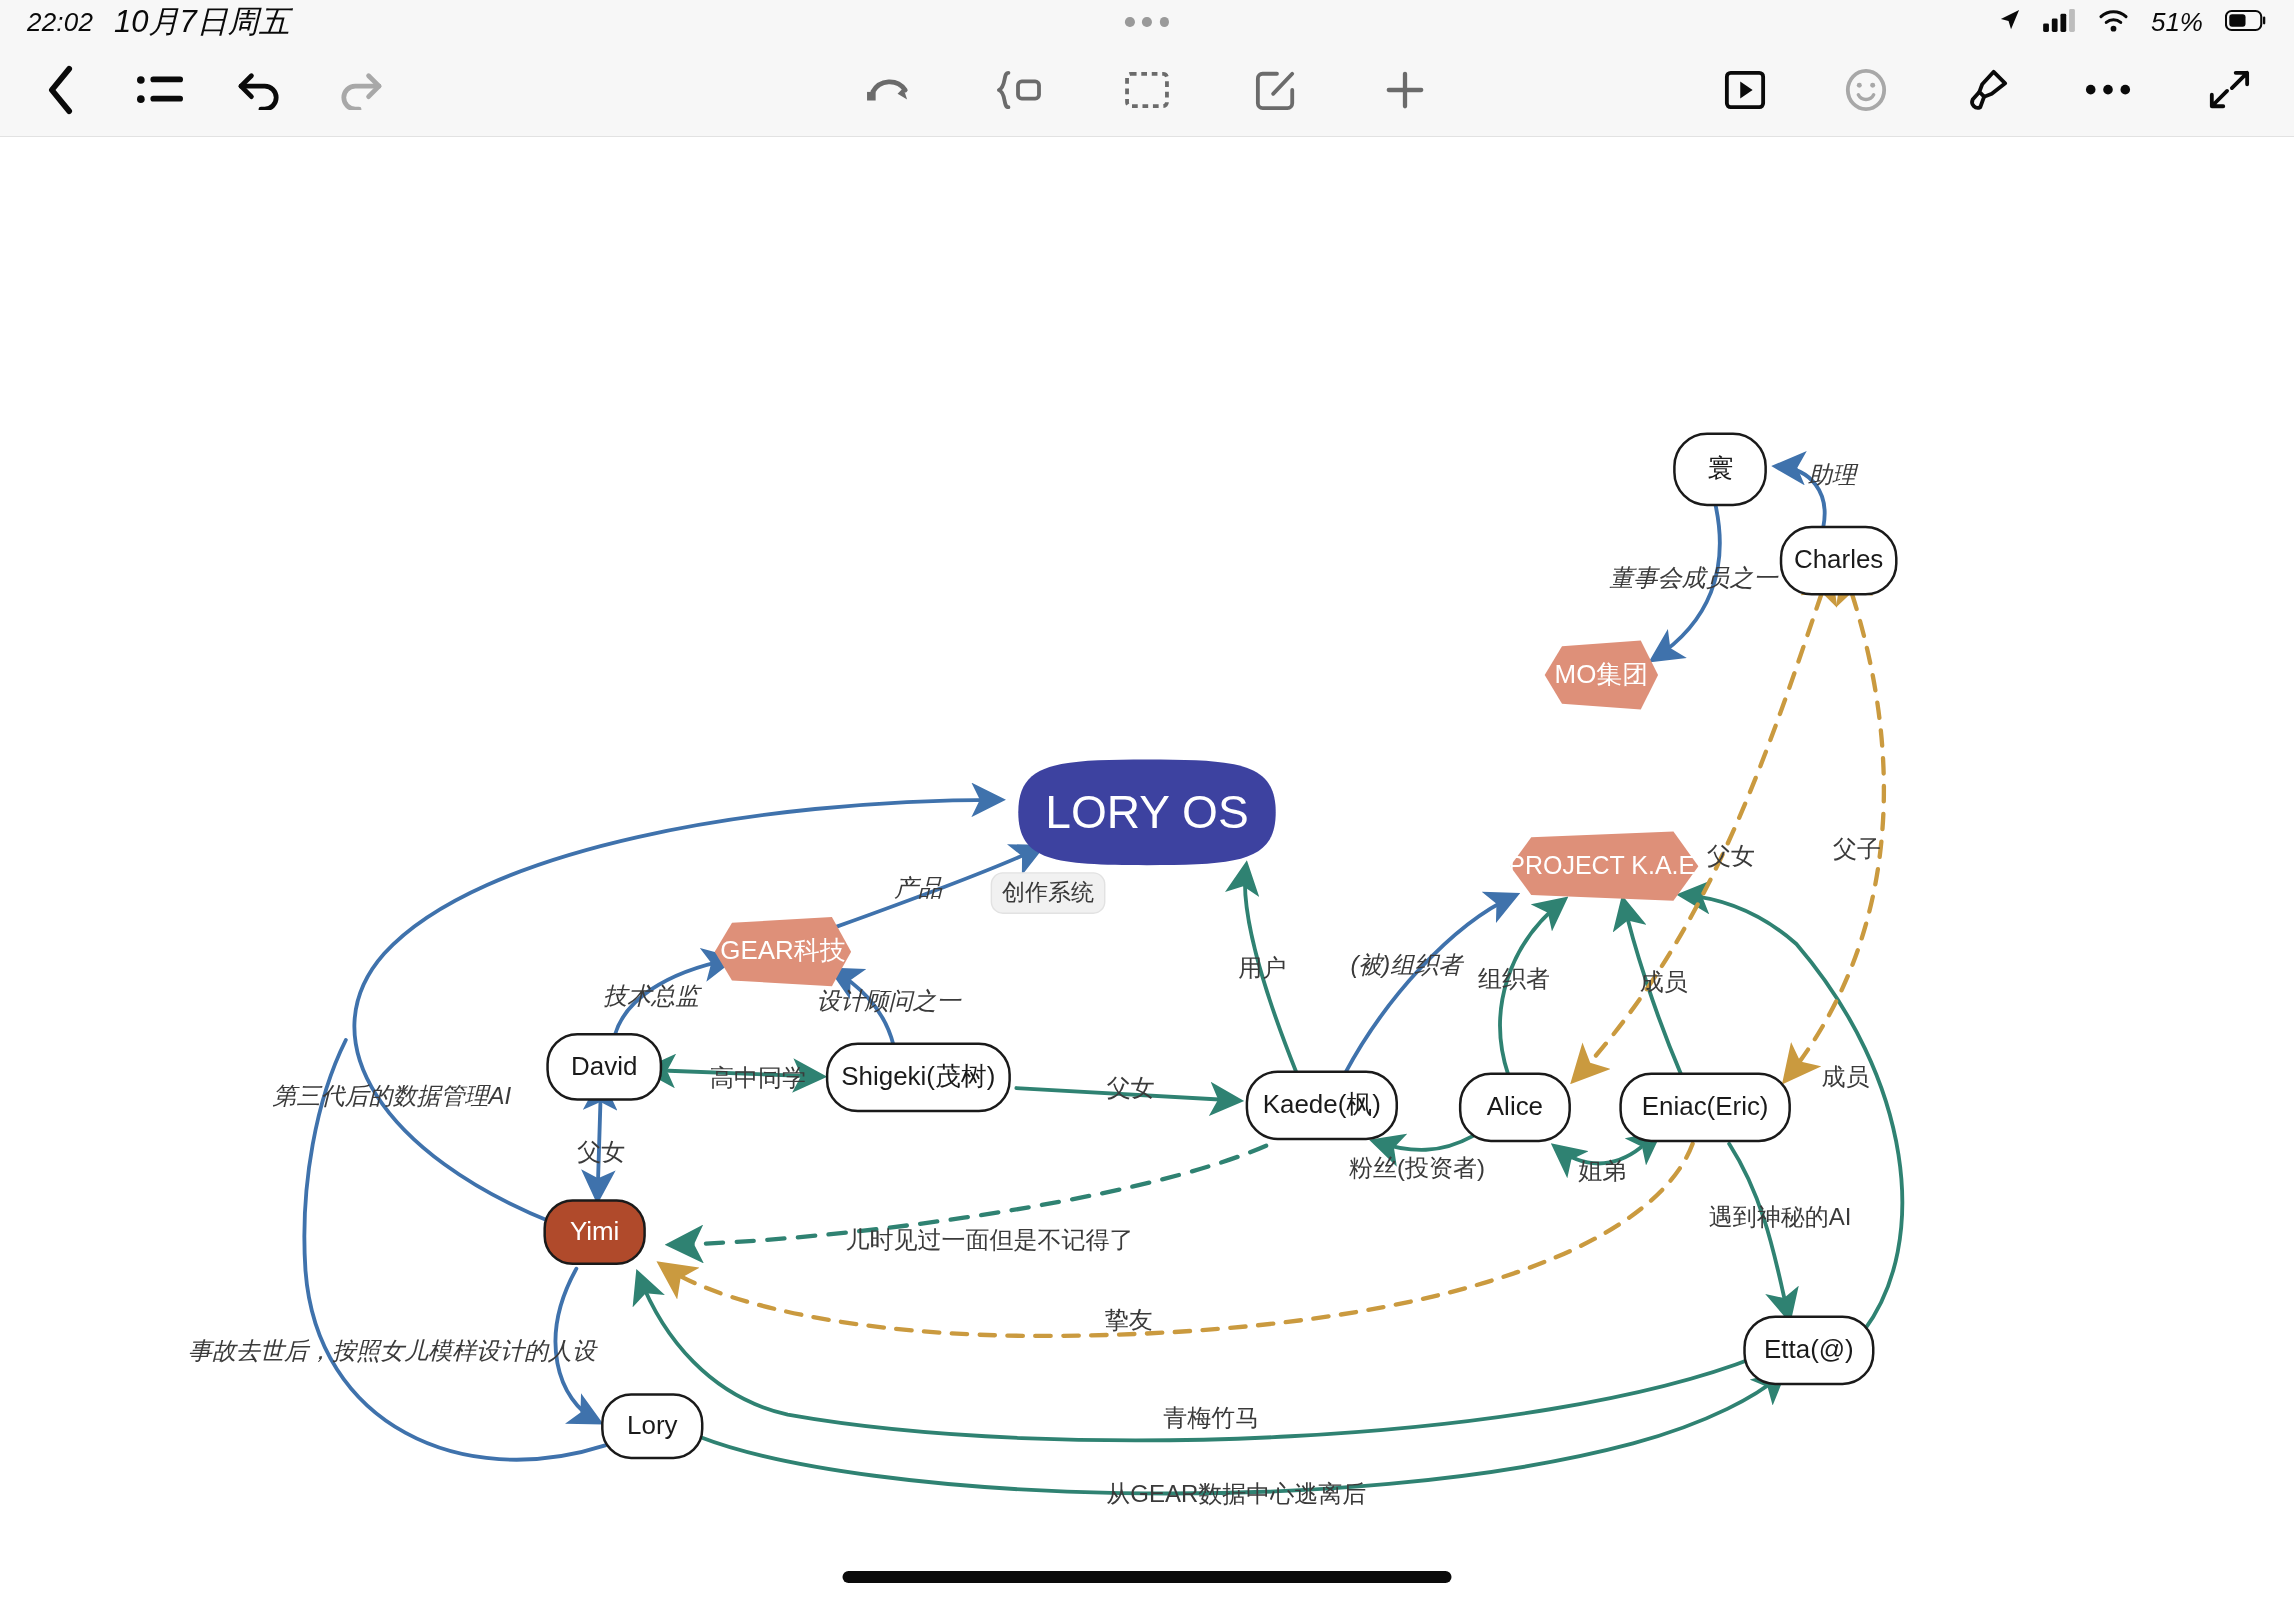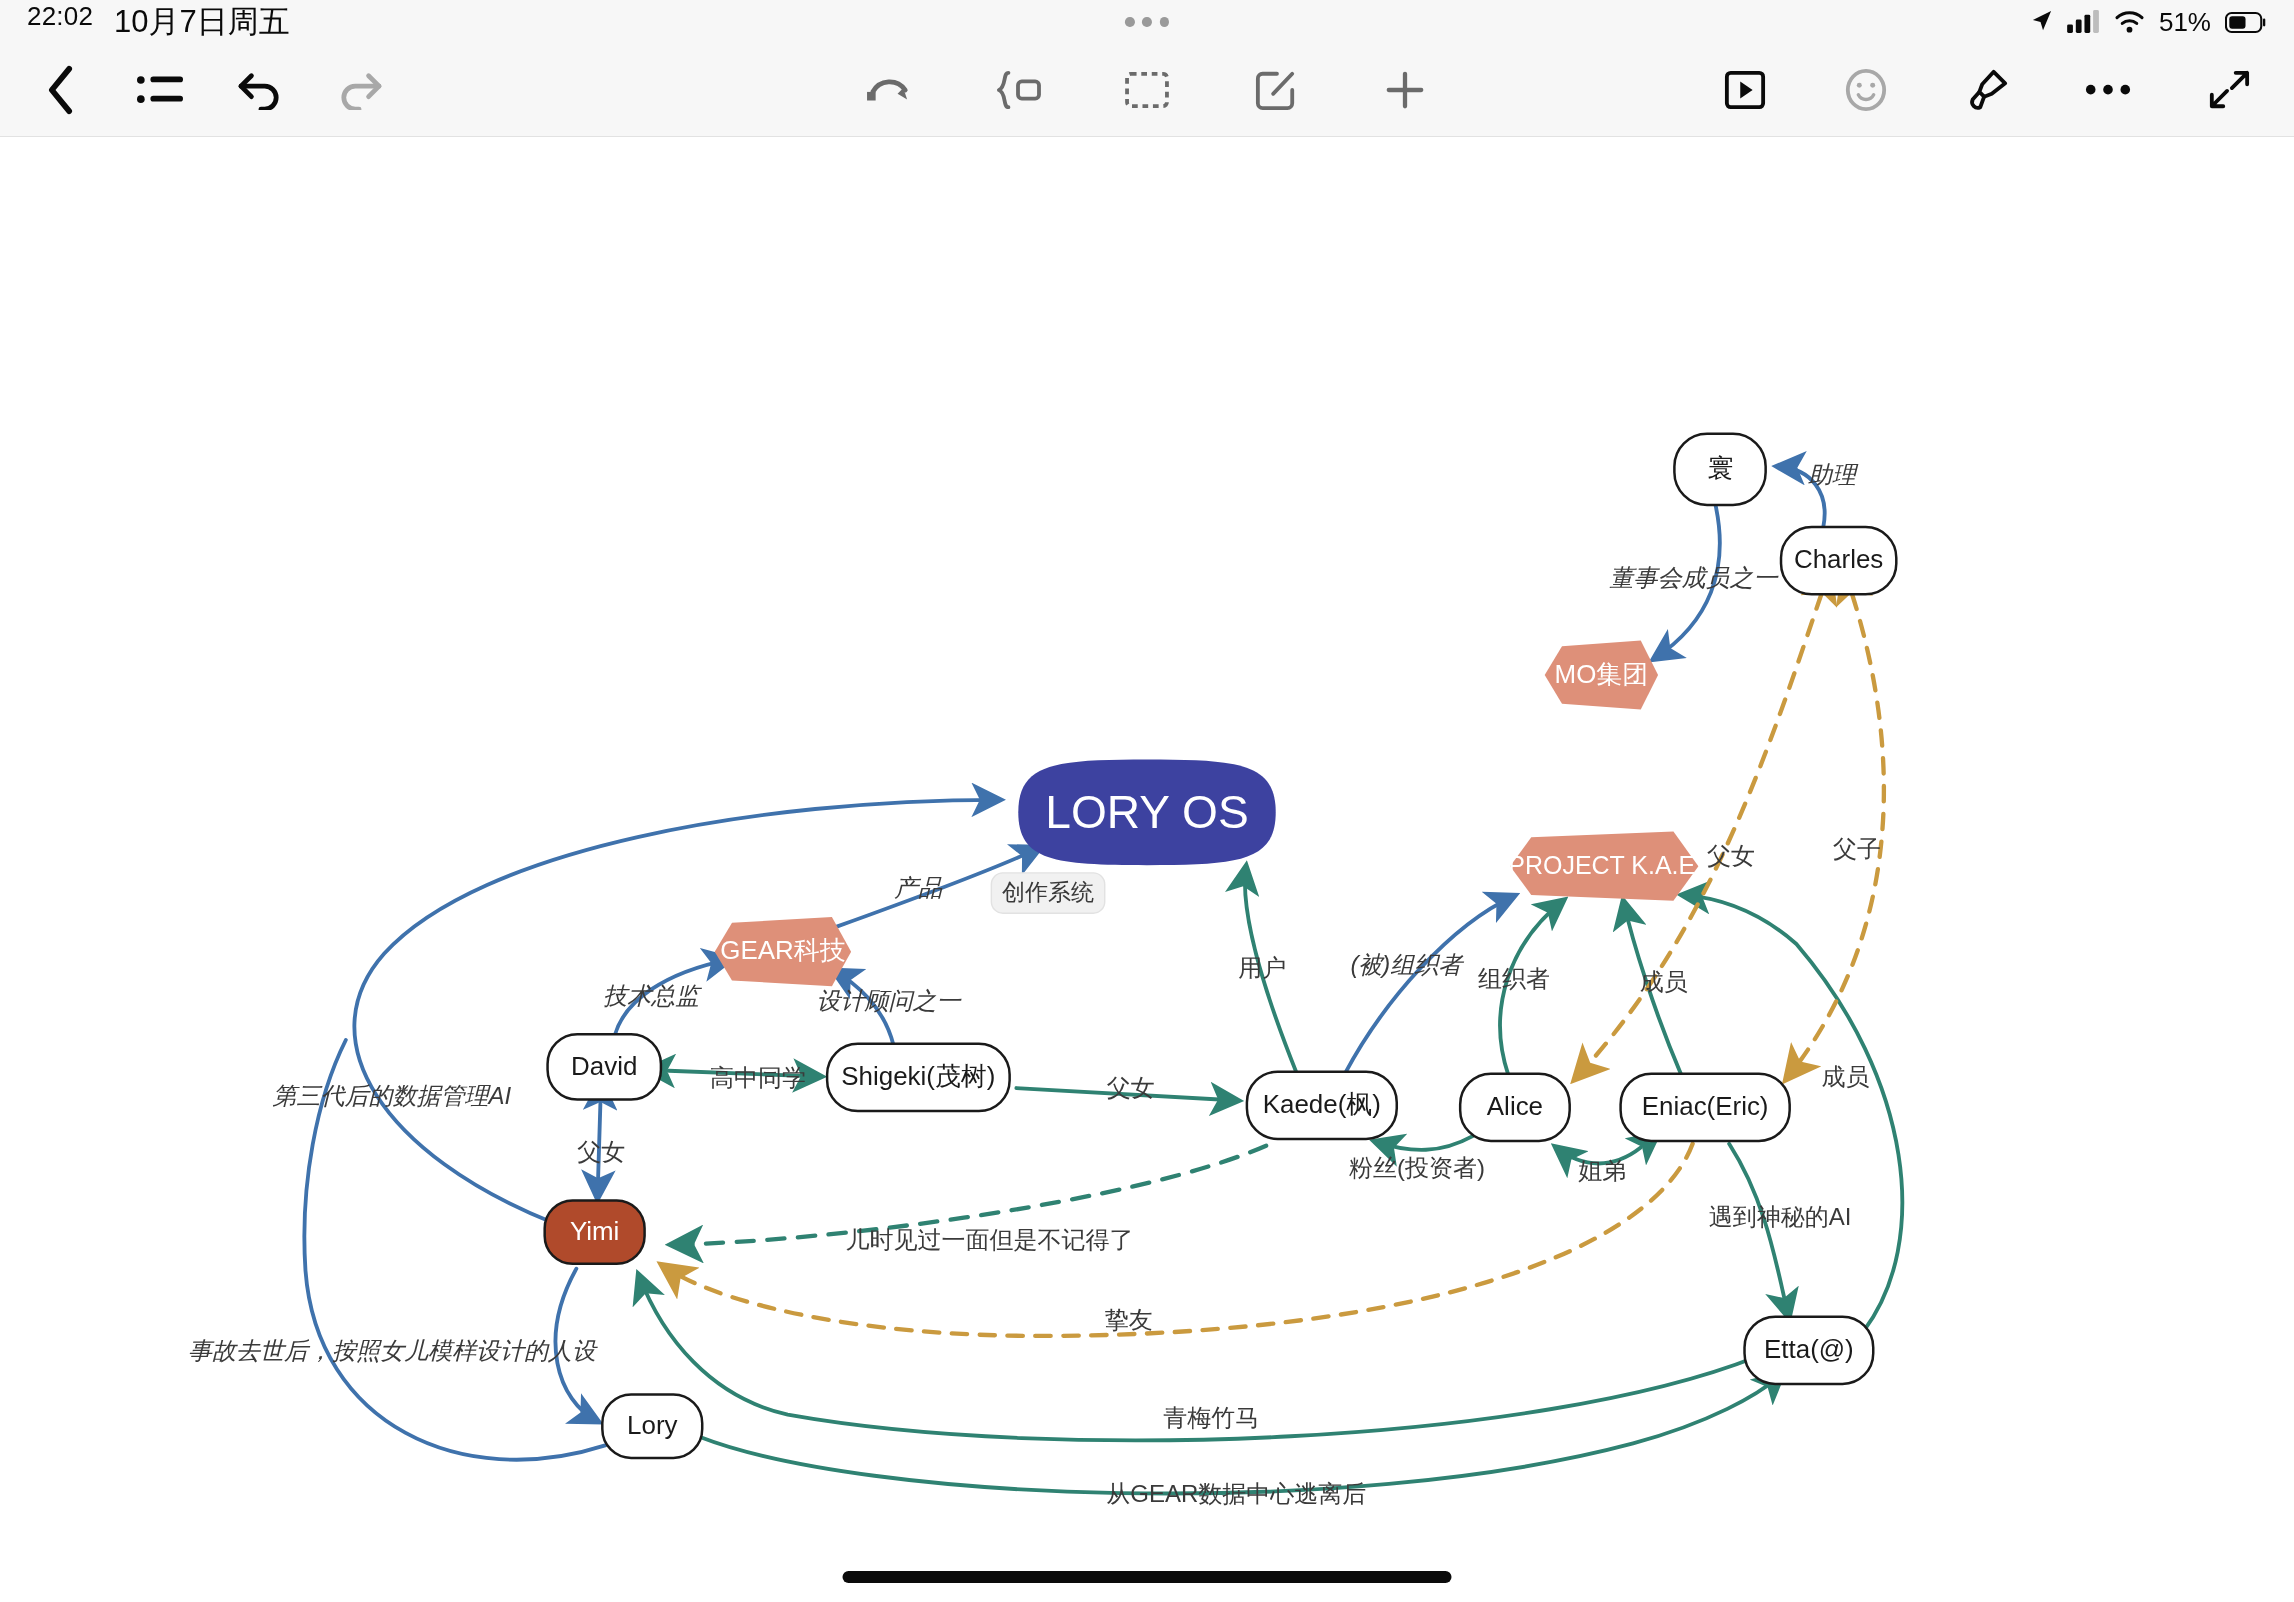--- a/index.html
+++ b/index.html
@@ -11,26 +11,26 @@
   }
   #app { position: relative; width: 2294px; height: 1602px; background: #ffffff; }
 
   
   .statusbar {
     position: absolute; left: 0; top: 0; width: 2294px; height: 44px;
     background: #f7f7f7;
     display: flex; align-items: center;
     padding: 0 27px;
   }
-  .sb-left { display: flex; align-items: flex-start; gap: 21px; }
+  .sb-left { display: flex; align-items: center; gap: 21px; font-style: italic; }
   .sb-time { font-size: 26px; color: #0a0a0a; letter-spacing: 0.2px; }
   .sb-date { font-size: 31px; color: #0a0a0a; }
   .sb-center { position: absolute; left: 50%; transform: translateX(-50%); display: flex; gap: 7.7px; align-items: center; }
   .sb-dot { width: 9.6px; height: 9.6px; border-radius: 50%; background: #9a9a9a; }
-  .sb-right { margin-left: auto; display: flex; align-items: flex-end; gap: 14px; }
+  .sb-right { margin-left: auto; display: flex; align-items: center; gap: 22px; font-style: italic; }
   .sb-pct { font-size: 26px; color: #0a0a0a; }
 
   
   .toolbar {
     position: absolute; left: 0; top: 44px; width: 2294px; height: 93px;
     background: #f7f7f7;
     border-bottom: 1px solid #e2e2e2;
     display: flex; align-items: center;
   }
   .tb-group { display: flex; align-items: center; }

